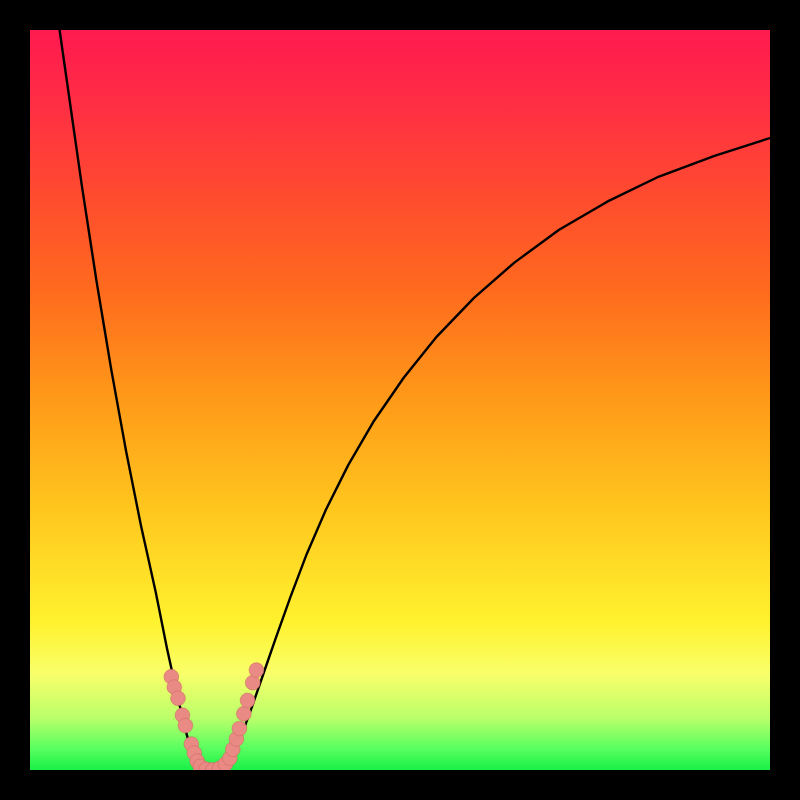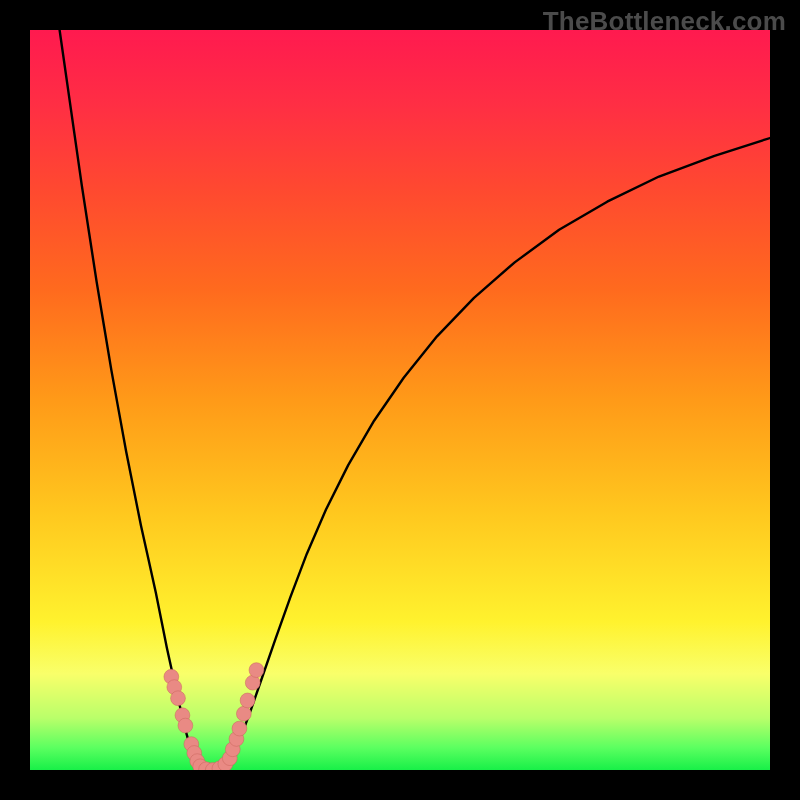--- a/index.html
+++ b/index.html
@@ -80,14 +80,13 @@
         <circle cx="199.80" cy="728.16" r="7.40" fill="#e98a84" stroke="#c9655d" stroke-width="0.5"></circle>
         <circle cx="202.76" cy="719.28" r="7.40" fill="#e98a84" stroke="#c9655d" stroke-width="0.5"></circle>
         <circle cx="206.46" cy="708.92" r="7.40" fill="#e98a84" stroke="#c9655d" stroke-width="0.5"></circle>
         <circle cx="209.42" cy="698.56" r="7.40" fill="#e98a84" stroke="#c9655d" stroke-width="0.5"></circle>
         <circle cx="213.86" cy="683.76" r="7.40" fill="#e98a84" stroke="#c9655d" stroke-width="0.5"></circle>
         <circle cx="217.56" cy="670.44" r="7.40" fill="#e98a84" stroke="#c9655d" stroke-width="0.5"></circle>
         <circle cx="222.74" cy="652.68" r="7.40" fill="#e98a84" stroke="#c9655d" stroke-width="0.5"></circle>
         <circle cx="226.44" cy="640.10" r="7.40" fill="#e98a84" stroke="#c9655d" stroke-width="0.5"></circle>
       </svg>
   </div>
-  <div class="watermark">TheBottleneck.com</div>
 </div>
 
 </body></html>

